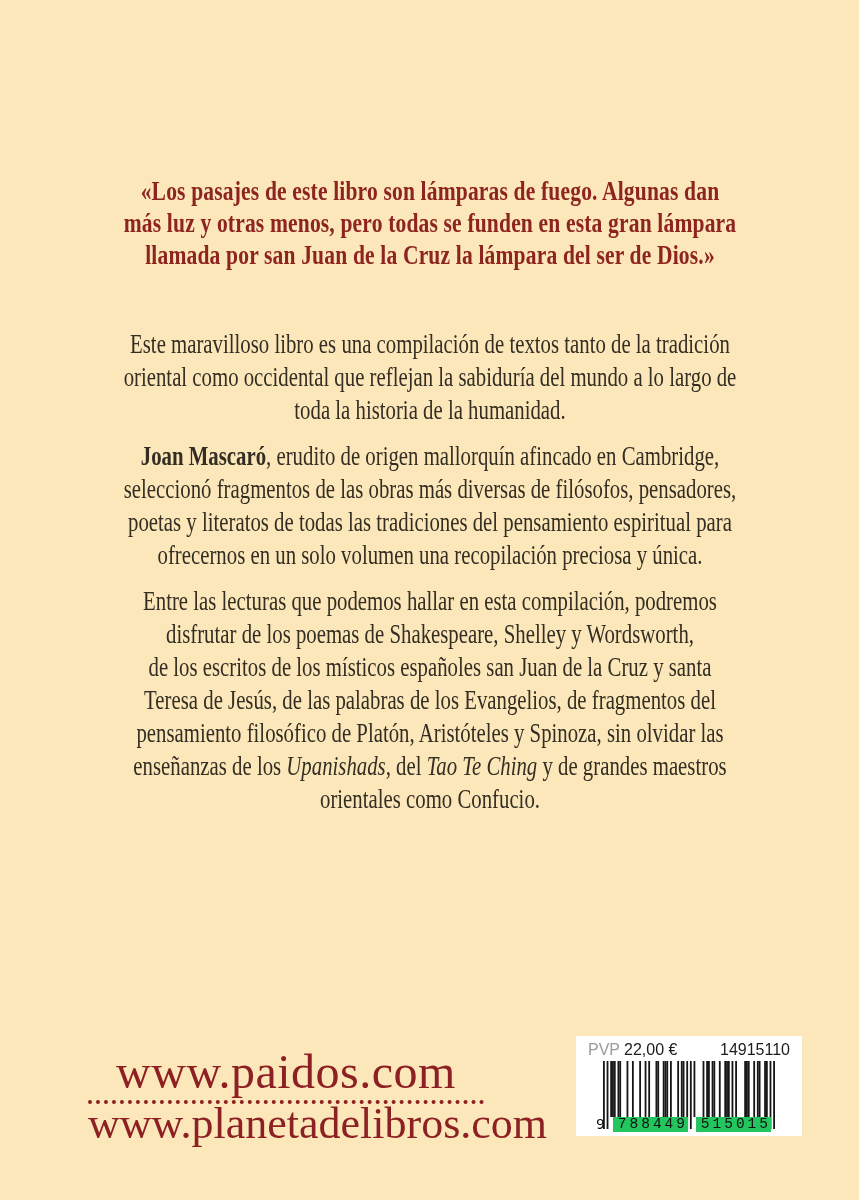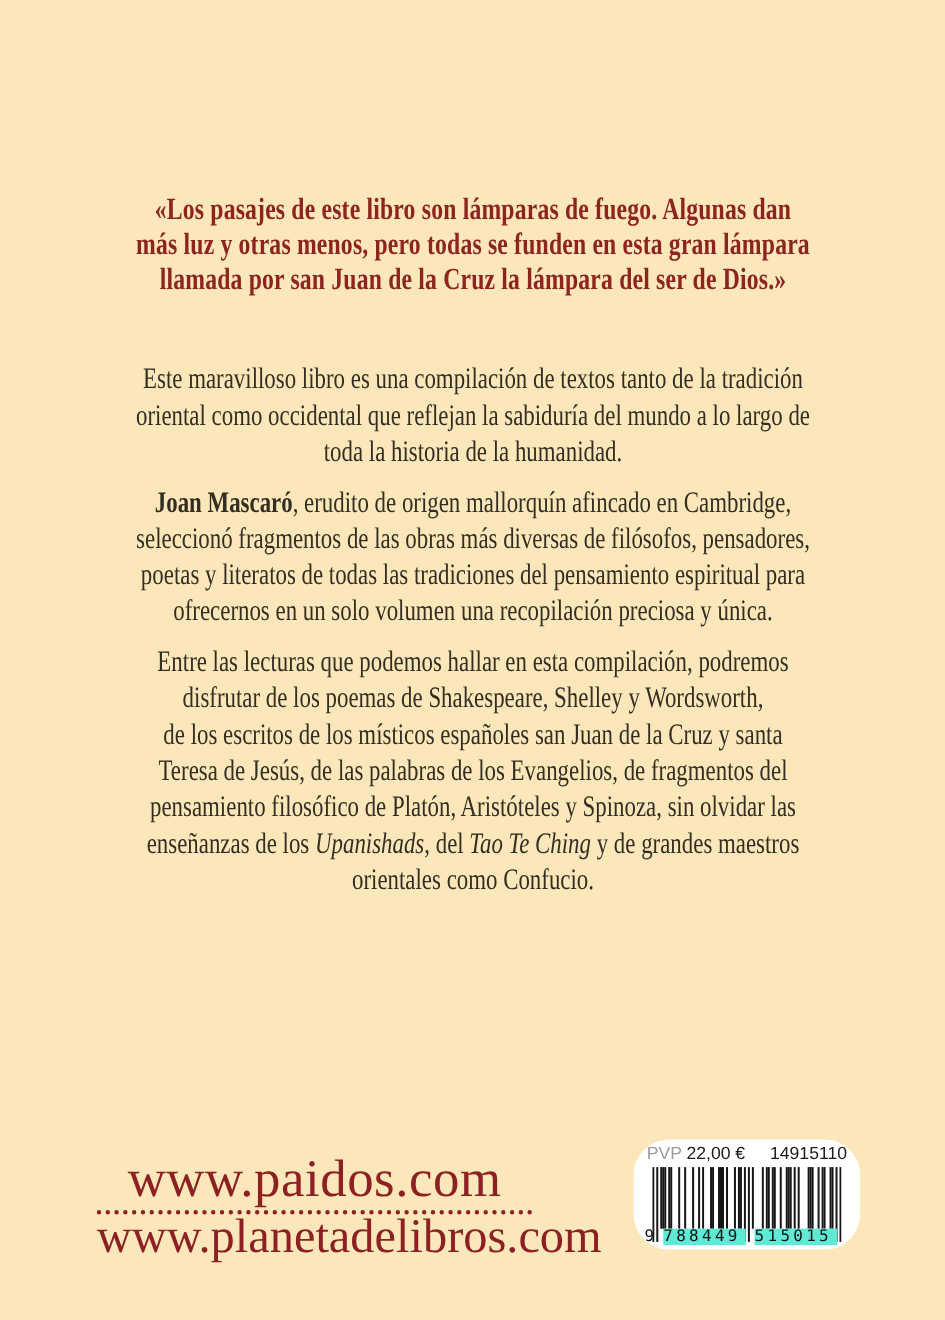--- a/index.html
+++ b/index.html
@@ -67,27 +67,26 @@
     font-size: 44px;
     line-height: 34px;
     white-space: nowrap;
   }
 
   
   .barcode-box {
     position: absolute;
     left: 576px;
     top: 1024px;
-    width: 206px;
+    width: 226px;
     height: 100px;
     background: #FFFFFF;
     box-sizing: border-box;
     padding: 5px 10px 0 10px;
     font-family: "Liberation Sans", "DejaVu Sans", sans-serif;
-    border-radius: 32px;
   }
   .price-row {
     display: flex;
     align-items: baseline;
     justify-content: space-between;
     font-size: 16px;
     line-height: 18px;
     color: #1C1C1C;
     padding: 0 2px;
   }
@@ -108,24 +107,25 @@
     display: flex;
     align-items: flex-end;
     font-family: "DejaVu Sans Mono", "Liberation Mono", monospace;
     font-size: 14.5px;
     line-height: 15px;
     color: #111;
   }
   .ean-first { width: 13px; background: transparent; }
   .ean-left, .ean-right {
     flex: 1;
-    background: #5eead4;
-    text-align: left;
+    background: #22c55e;
+    text-align: right;
     letter-spacing: 3px;
     margin: 0 4px;
+    font-family: Liberation Mono, monospace;
   }
 </style>
 </head>
 <body>
 
 <div class="cover">
 
   <div class="text-column">
     <p class="quote">«Los pasajes de este libro son lámparas de fuego. Algunas dan
 más luz y otras menos, pero todas se funden en esta gran lámpara

